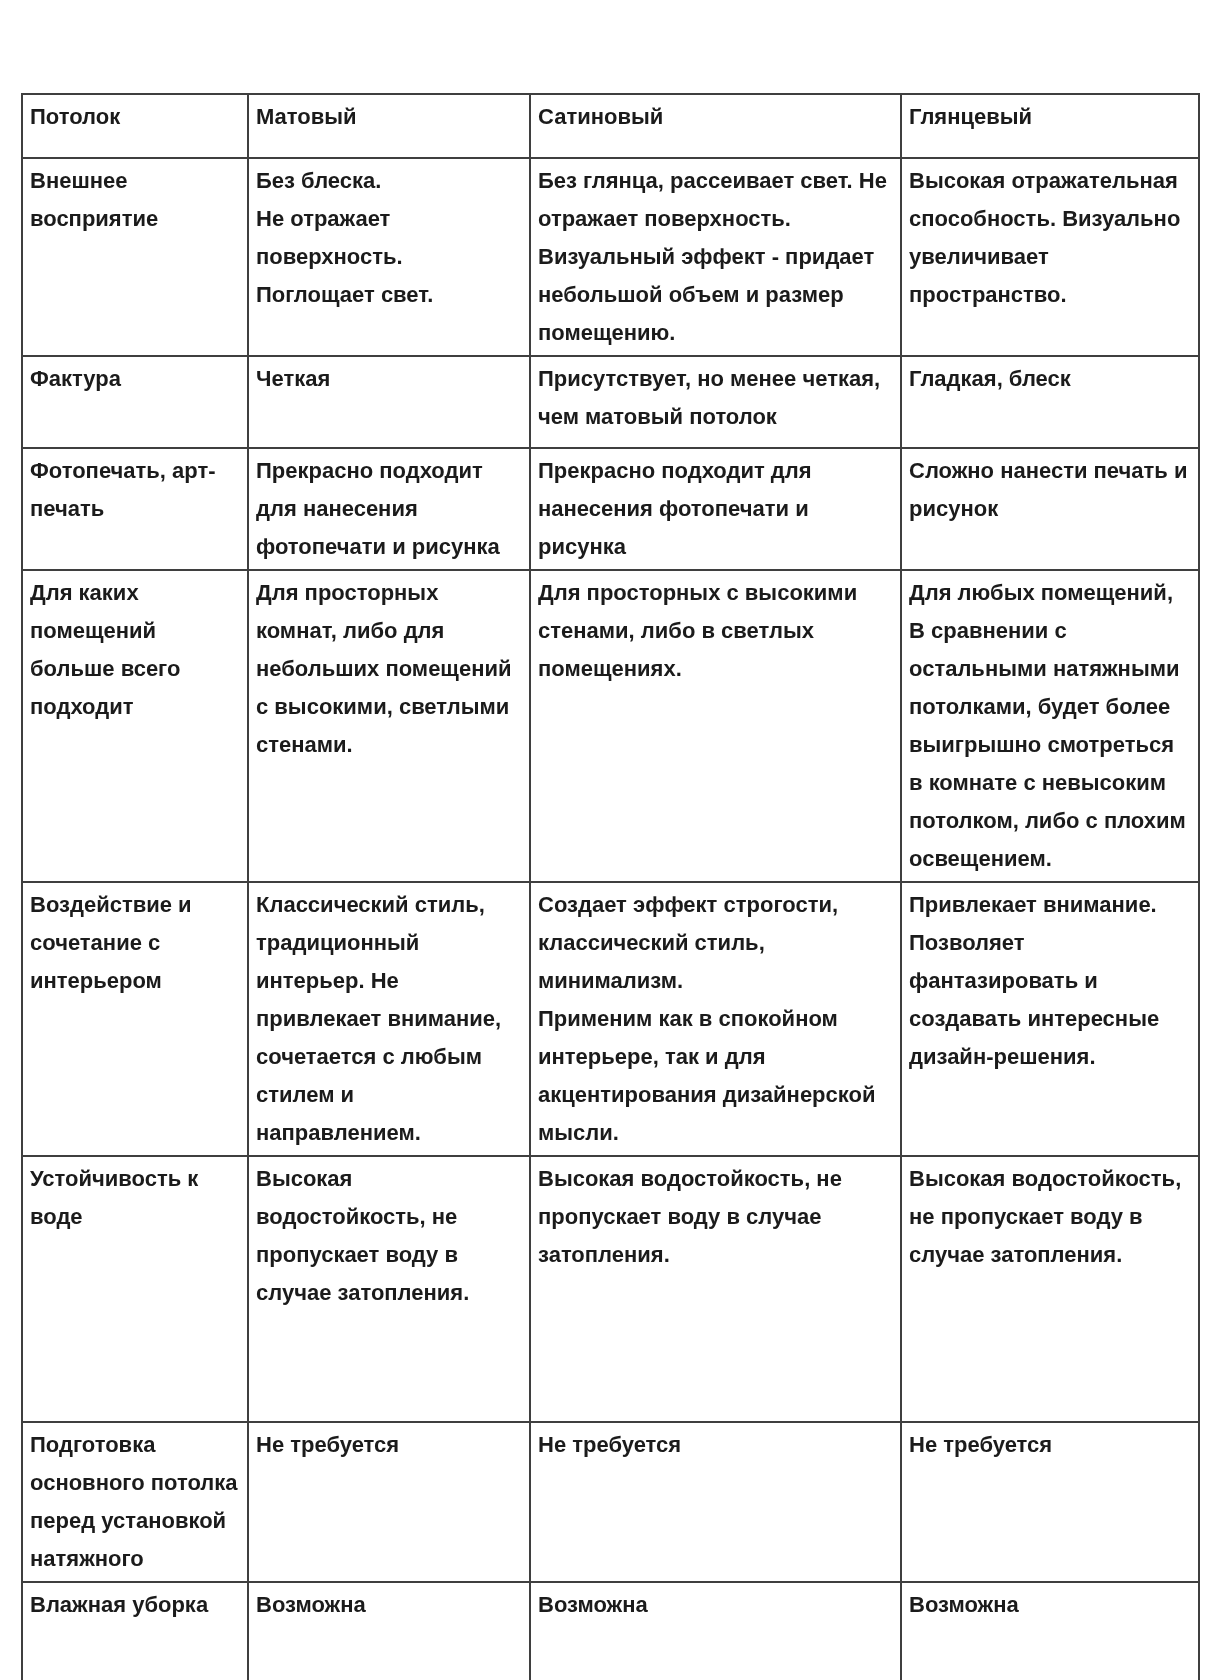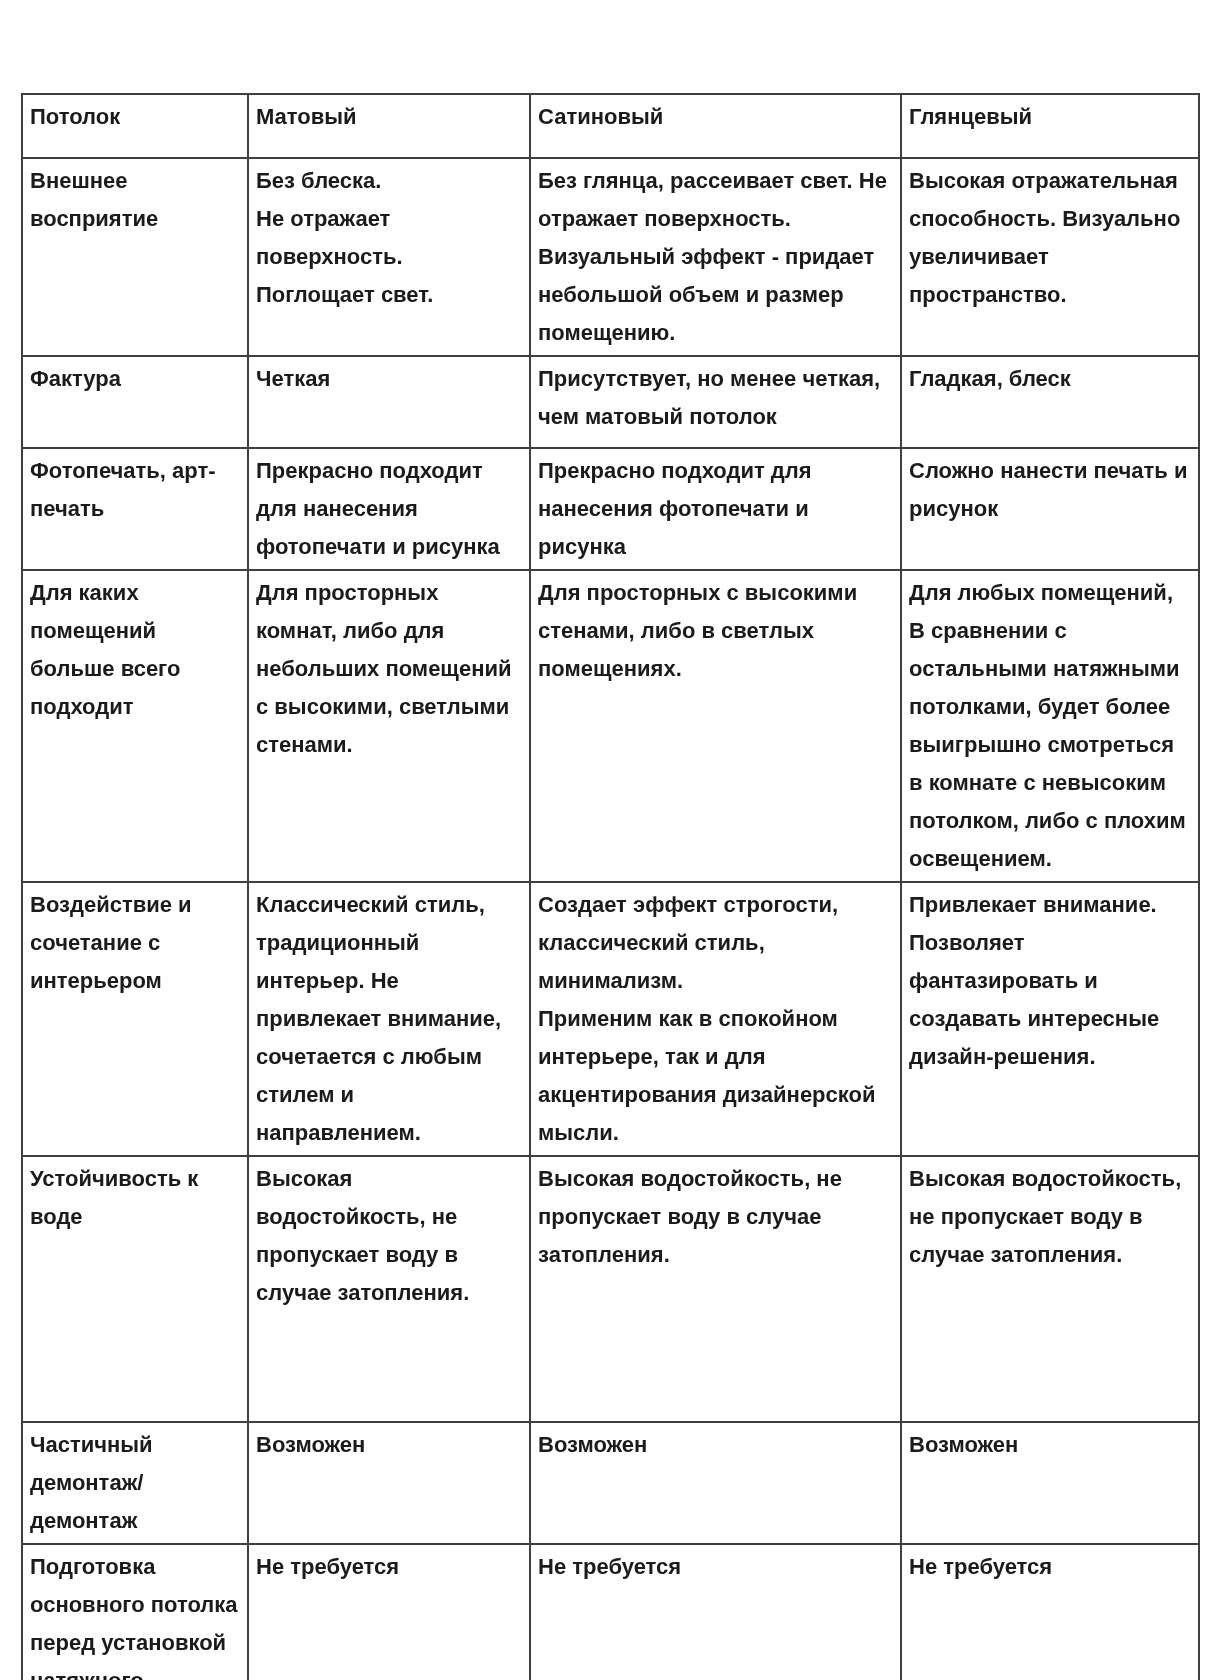--- a/index.html
+++ b/index.html
@@ -107,26 +107,20 @@
 Применим как в спокойном интерьере, так и для акцентирования дизайнерской мысли.</td>
         <td>Привлекает внимание. Позволяет фантазировать и создавать интересные дизайн-решения.</td>
       </tr>
       <tr>
         <th>Устойчивость к воде</th>
         <td>Высокая водостойкость, не пропускает воду в случае затопления.</td>
         <td>Высокая водостойкость, не пропускает воду в случае затопления.</td>
         <td>Высокая водостойкость, не пропускает воду в случае затопления.</td>
       </tr>
       <tr>
-        <th>Частичный демонтаж/ демонтаж</th>
-        <td>Возможен</td>
-        <td>Возможен</td>
-        <td>Возможен</td>
-      </tr>
-      <tr>
         <th>Подготовка основного потолка перед установкой натяжного</th>
         <td>Не требуется</td>
         <td>Не требуется</td>
         <td>Не требуется</td>
       </tr>
       <tr>
         <th>Влажная уборка</th>
         <td>Возможна</td>
         <td>Возможна</td>
         <td>Возможна</td>

